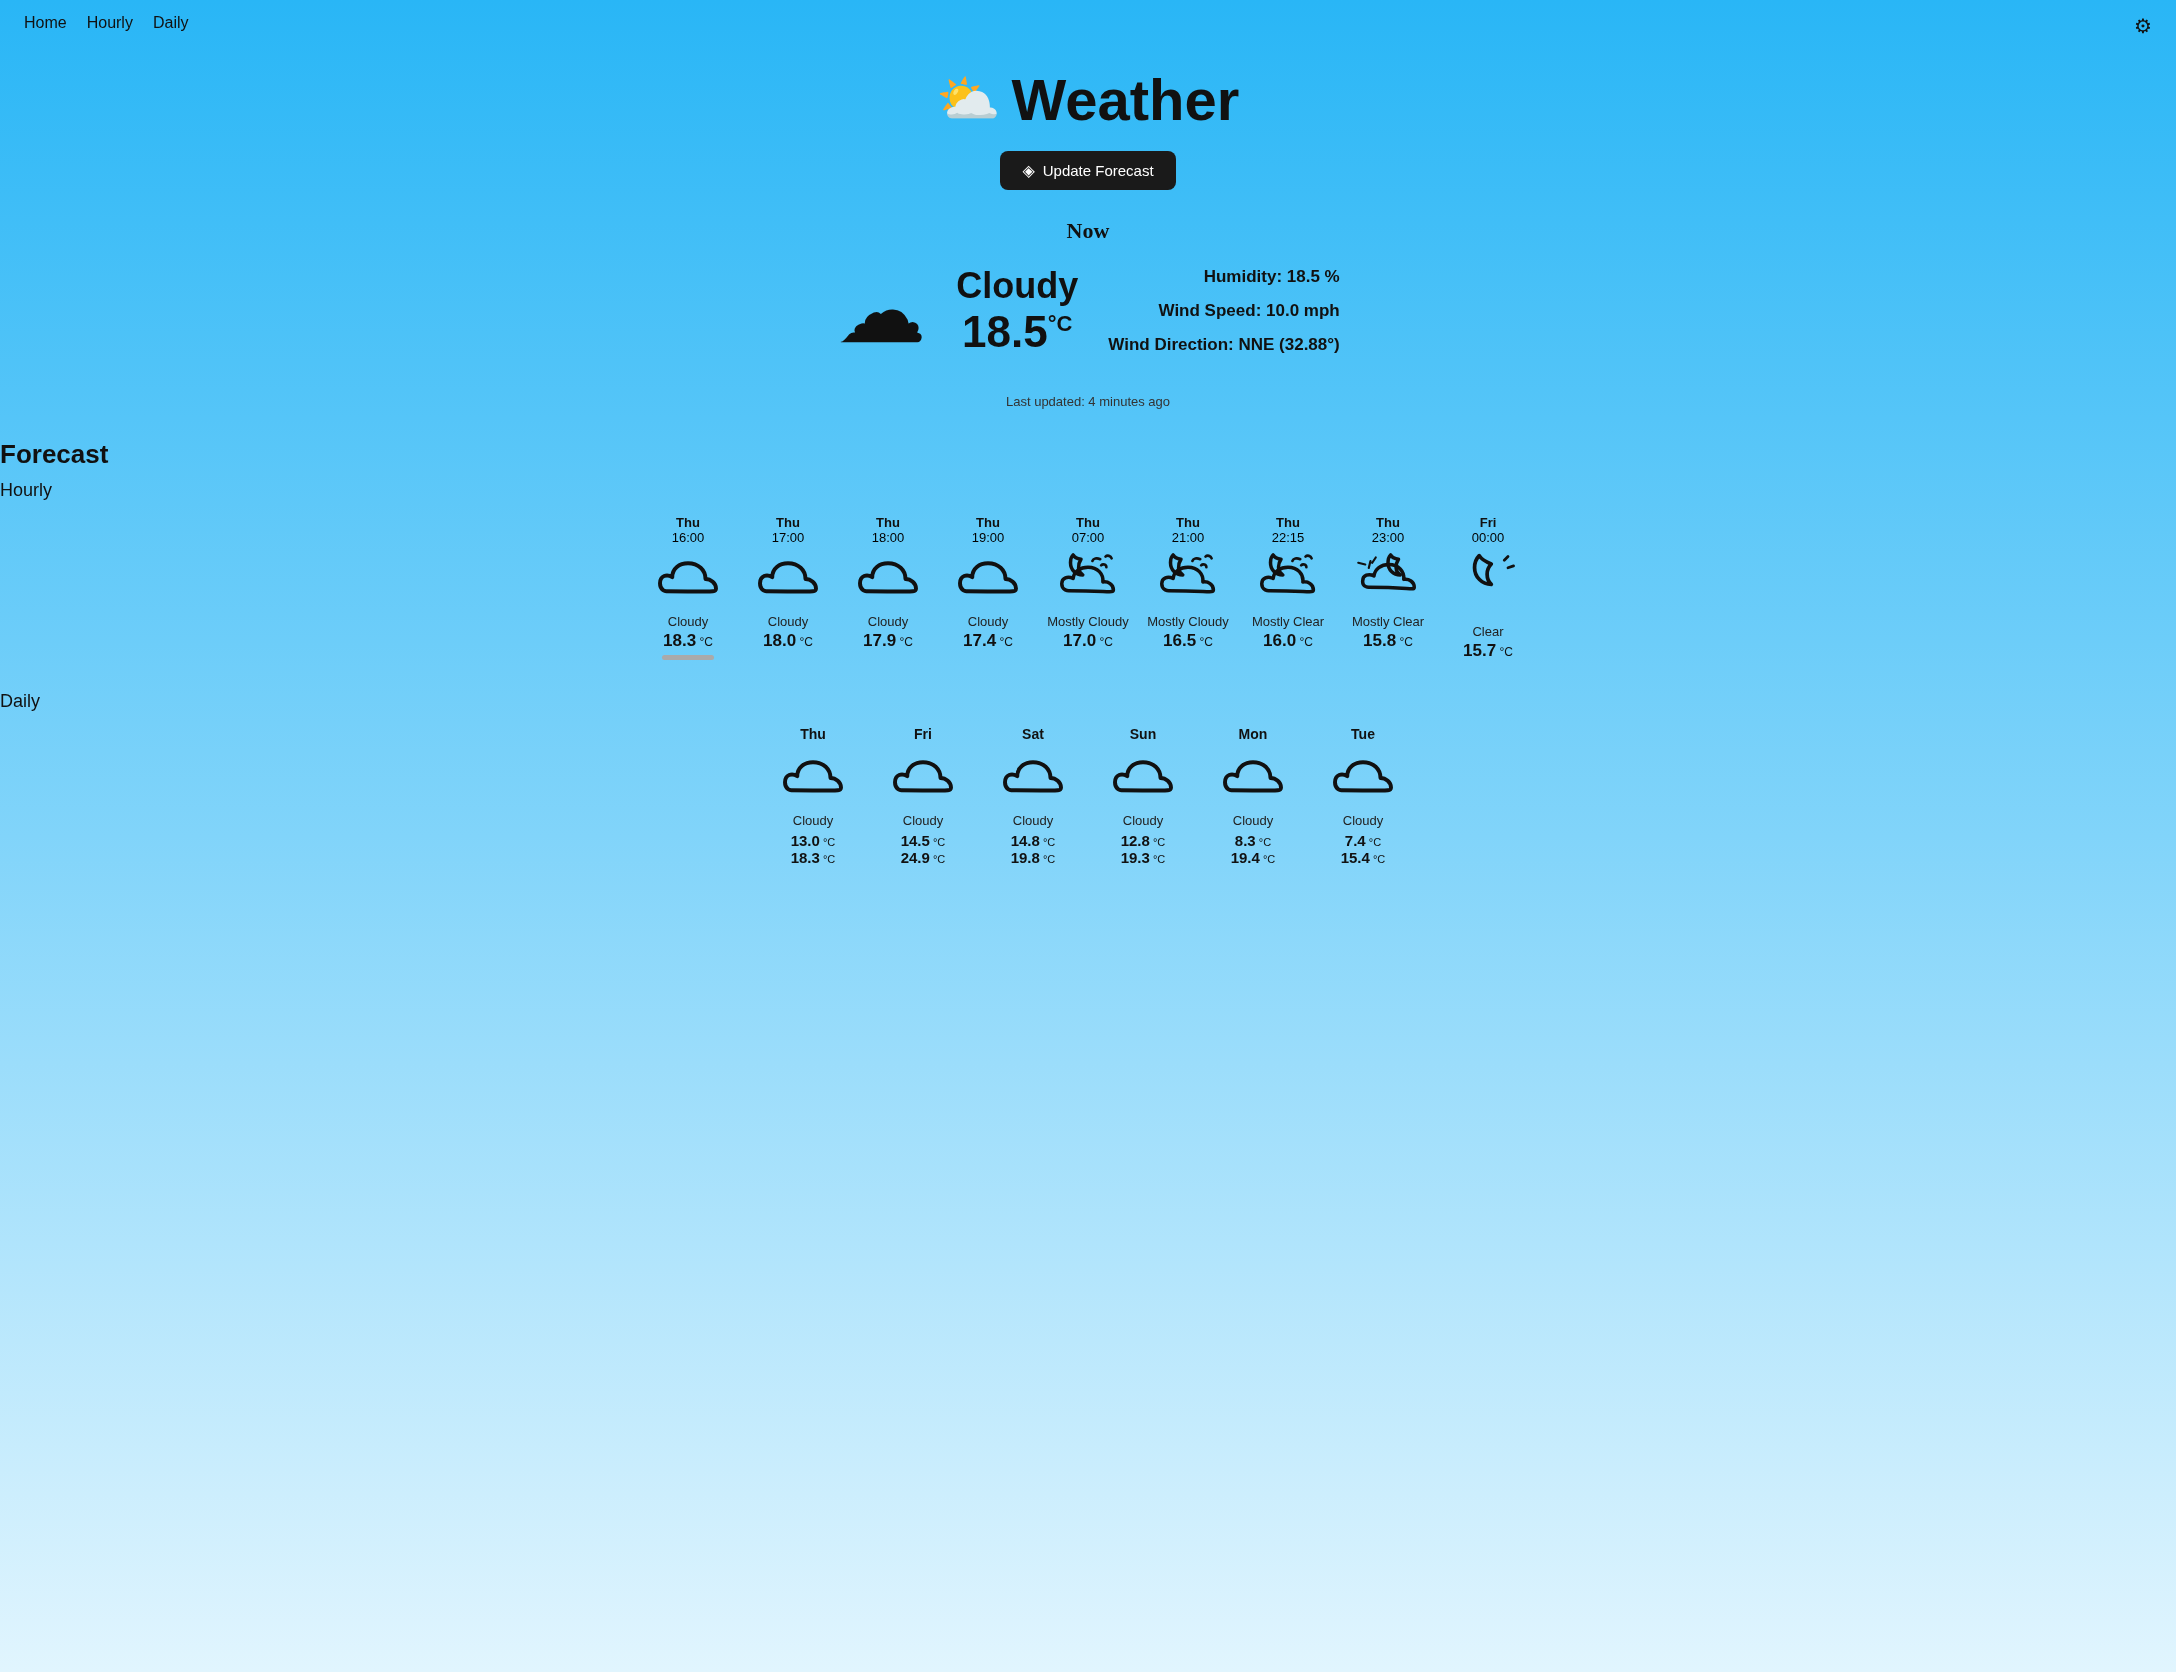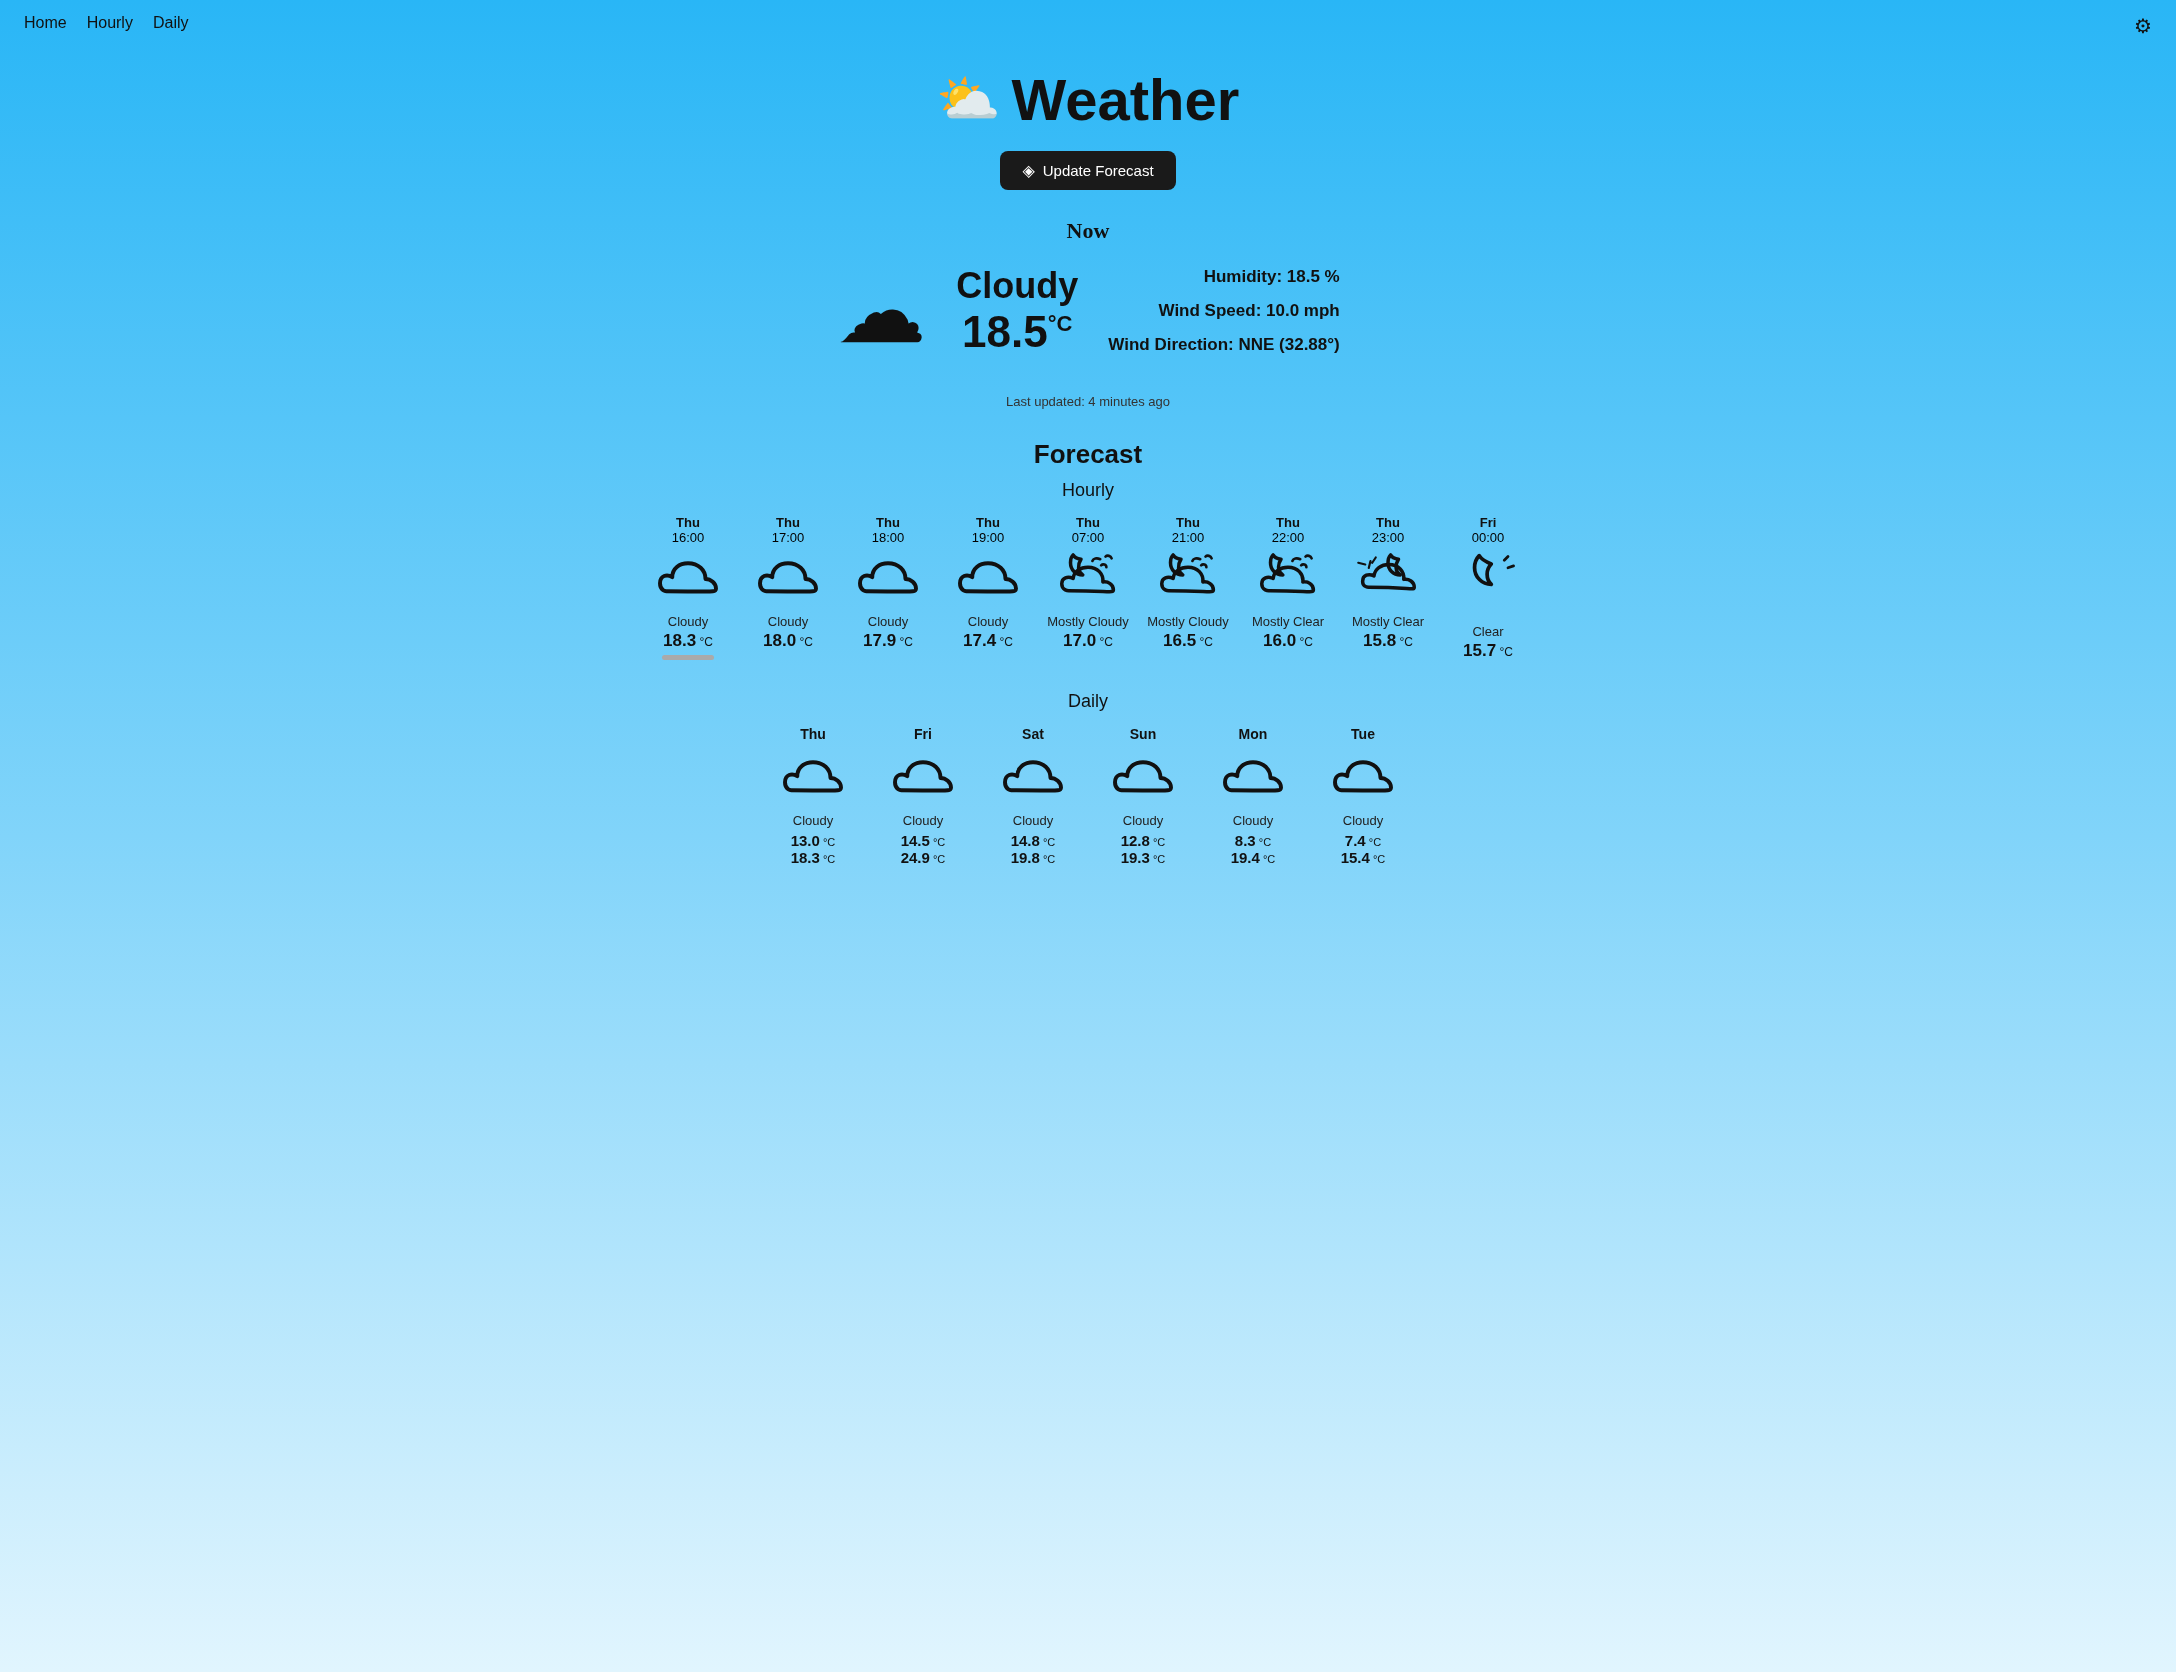--- a/index.html
+++ b/index.html
@@ -105,21 +105,21 @@
     .now-details span {
       font-weight: 700;
     }
     .last-updated {
       text-align: center;
       font-size: 13px;
       color: #333;
       margin-top: 32px;
     }
     .forecast-section {
-      text-align: center;
+      text-align: left;
       margin-top: 30px;
       padding-bottom: 40px;
     }
     .forecast-title {
       font-size: 26px;
       font-weight: 700;
       margin-bottom: 10px;
     }
     .hourly-title, .daily-title {
       font-size: 18px;
@@ -336,21 +336,21 @@
       <path d="M45 10 C46 7 50 6 54 8" stroke="#111" stroke-width="3"></path>
       <path d="M60 5 C62 3 66 4 67 7" stroke="#111" stroke-width="3"></path>
       <path d="M55 15 C57 13 61 14 61 17" stroke="#111" stroke-width="3"></path>
     </svg></div>
     <div class="hourly-condition">Mostly Cloudy</div>
     <div class="hourly-temp">16.5<span class="unit"> °C</span></div>
 
   </div>
       <div class="hourly-item">
     <div class="hourly-day">Thu</div>
-    <div class="hourly-time">22:00</div>
+    <div class="hourly-time">22:15</div>
     <div class="weather-icon" style="font-size:14px"><svg viewBox="0 0 80 60" width="70" height="55" fill="none" stroke="#111" stroke-width="4" stroke-linejoin="round" stroke-linecap="round">
       <path d="M32 8 C28 14 28 22 34 26 C26 26 20 20 20 12 C20 8 21 5 23 3 C25 7 32 8 32 8Z" fill="none"></path>
       <path d="M18 44 C18 44 10 44 10 36 C10 29 17 27 23 30 C24 22 31 17 40 17 C51 17 58 25 57 34 C63 33 69 37 69 43 C69 47 65 44 18 44 Z" fill="none"></path>
       <path d="M45 10 C46 7 50 6 54 8" stroke="#111" stroke-width="3"></path>
       <path d="M60 5 C62 3 66 4 67 7" stroke="#111" stroke-width="3"></path>
       <path d="M55 15 C57 13 61 14 61 17" stroke="#111" stroke-width="3"></path>
     </svg></div>
     <div class="hourly-condition">Mostly Clear</div>
     <div class="hourly-temp">16.0<span class="unit"> °C</span></div>
 

